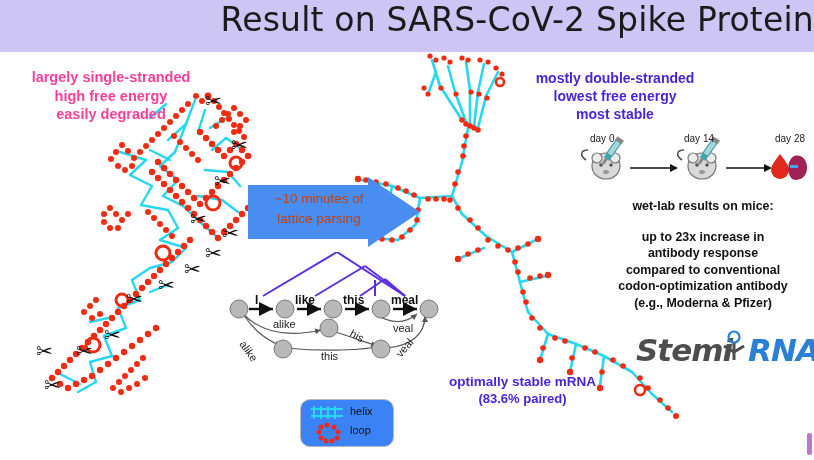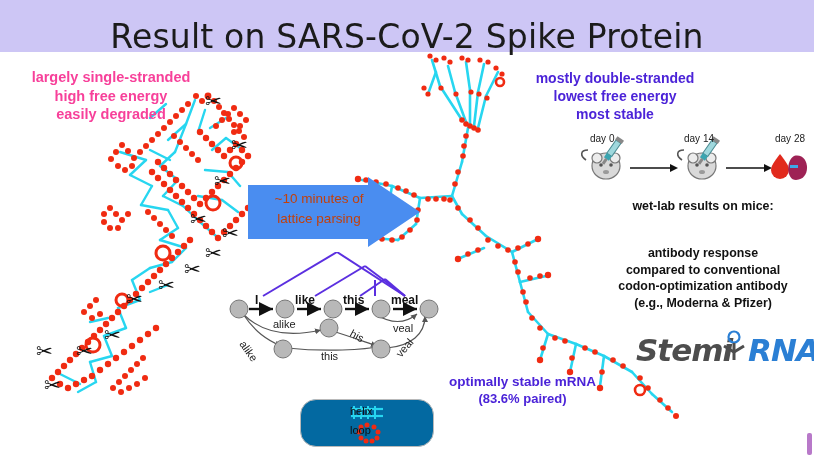--- a/index.html
+++ b/index.html
@@ -11,22 +11,22 @@
     position:relative;
   }
   #slide{position:absolute;left:0;top:0;width:814px;height:460px;overflow:hidden;background:#fff;}
 
   
   .header-band{
     position:absolute;left:0;top:0;width:814px;height:52px;
     background:#cdc6f5;
   }
   .slide-title{
-    position:absolute;left:0;top:17px;width:814px;
-    text-align:center;
+    position:absolute;left:0;top:0;width:814px;
+    text-align:right;
     font-family:"DejaVu Sans","Liberation Sans",sans-serif;
     font-size:33px;font-weight:400;letter-spacing:0.2px;
     color:#1b1b1b;
     white-space:nowrap;
   }
 
   
   .note{
     position:absolute;
     font-family:"Liberation Sans",sans-serif;
@@ -78,21 +78,21 @@
     font-family:"DejaVu Sans","Liberation Sans",sans-serif;
     font-size:31px;font-weight:bold;font-style:italic;letter-spacing:-1px;
     white-space:nowrap;
   }
   .logo-stemi{color:#4d4d4d;}
   .logo-rna{color:#2b7fd4;}
 
   
   .legend{
     position:absolute;left:300px;top:399px;width:92px;height:46px;
-    border:1px solid #b9b9b9;border-radius:16px;background:#0369a1;padding-left:40px;
+    border:1px solid #b9b9b9;border-radius:10px;background:#3b82f6;
   }
   .legend-row{position:absolute;font-size:11px;color:#111;font-family:"Liberation Sans",sans-serif;}
   .legend-helix-lab{left:49px;top:5px;}
   .legend-loop-lab{left:49px;top:24px;}
 
   
   .sliver{
     position:absolute;right:2px;top:433px;width:5px;height:22px;
     background:#b879c9;border-radius:2px;
   }
@@ -605,21 +605,21 @@
       <g font-family="Liberation Sans, sans-serif" font-size="10" fill="#222">
         <text x="18" y="10">day 0</text>
         <text x="112" y="10">day 14</text>
         <text x="203" y="10">day 28</text>
       </g>
     </svg>
   </div>
 
   <div class="wetlab">
     <span class="hdr">wet-lab results on mice:</span>
-    <br>
+    <span>up to 23x increase in</span><br>
     <span>antibody response</span><br>
     <span>compared to conventional</span><br>
     <span>codon-optimization antibody</span><br>
     <span>(e.g., Moderna &amp; Pfizer)</span>
   </div>
 
   <div class="logo">
     <div class="logo-text"><span class="logo-stemi">Stemi</span><span style="display:inline-block;width:16px;"></span><span class="logo-rna">RNA</span></div>
     <svg width="36" height="40" style="position:absolute;left:80px;top:0;">
       <circle cx="18" cy="7" r="5.5" fill="none" stroke="#2b7fd4" stroke-width="2.2"></circle>

